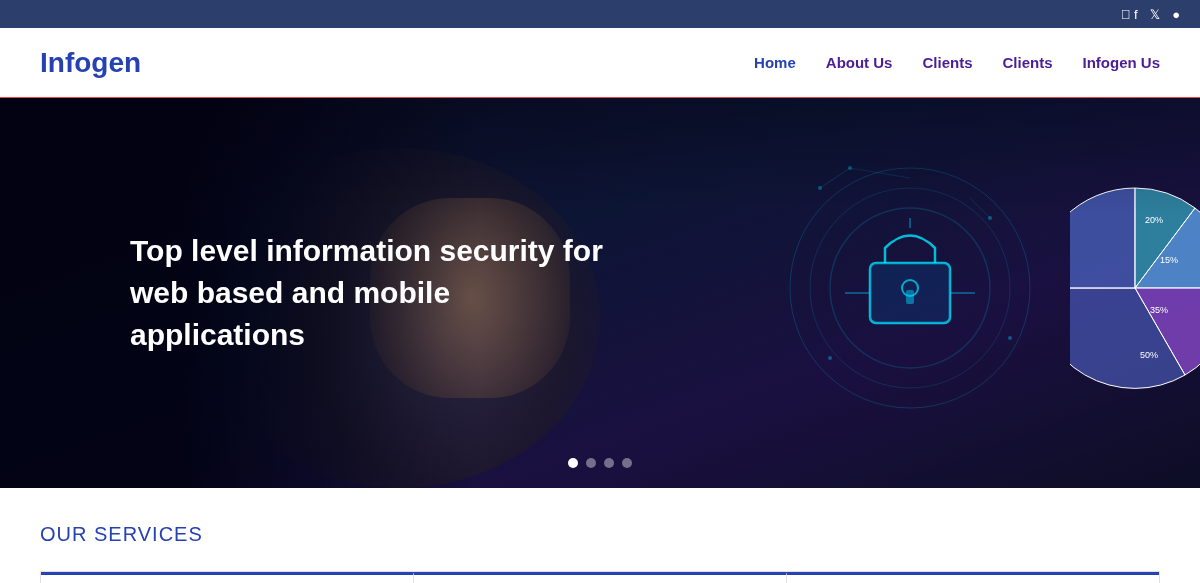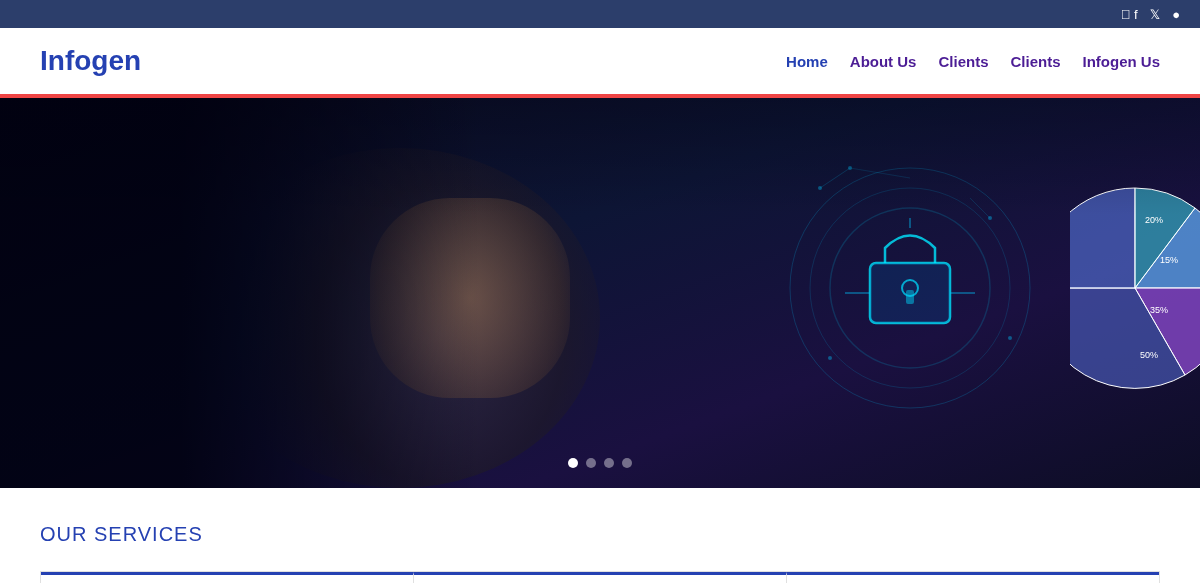--- a/index.html
+++ b/index.html
@@ -22,31 +22,31 @@
     }
 
     
     .header {
       background: white;
       height: 70px;
       display: flex;
       align-items: center;
       justify-content: space-between;
       padding: 0 40px;
-      border-bottom: 4px solid #ef4444;
+      border-bottom: 1px solid #ef4444;
     }
     .logo {
       font-size: 28px;
       font-weight: 700;
       color: #2541b2;
       cursor: pointer;
     }
     .nav {
       display: flex;
-      gap: 22px;
+      gap: 30px;
       align-items: center;
     }
     .nav-item {
       font-size: 15px;
       color: #4c1d95;
       cursor: pointer;
       text-decoration: none;
       font-weight: 700;
     }
     .nav-item.active {
@@ -212,20 +212,23 @@
 
       <text x="75" y="75" fill="white" font-size="9">20%</text>
       <text x="90" y="115" fill="white" font-size="9">15%</text>
       <text x="80" y="165" fill="white" font-size="9">35%</text>
       <text x="70" y="210" fill="white" font-size="9">50%</text>
     </svg>
   </div>
 
   <div class="dark-man"></div>
 
+  <div class="hero-text">
+    <h1>Top level information security for web based and mobile applications</h1>
+  </div>
 
   <div class="hero-dots">
     <div class="hero-dot active"></div>
     <div class="hero-dot"></div>
     <div class="hero-dot"></div>
     <div class="hero-dot"></div>
   </div>
 </section>
 
 <section class="services-section">

